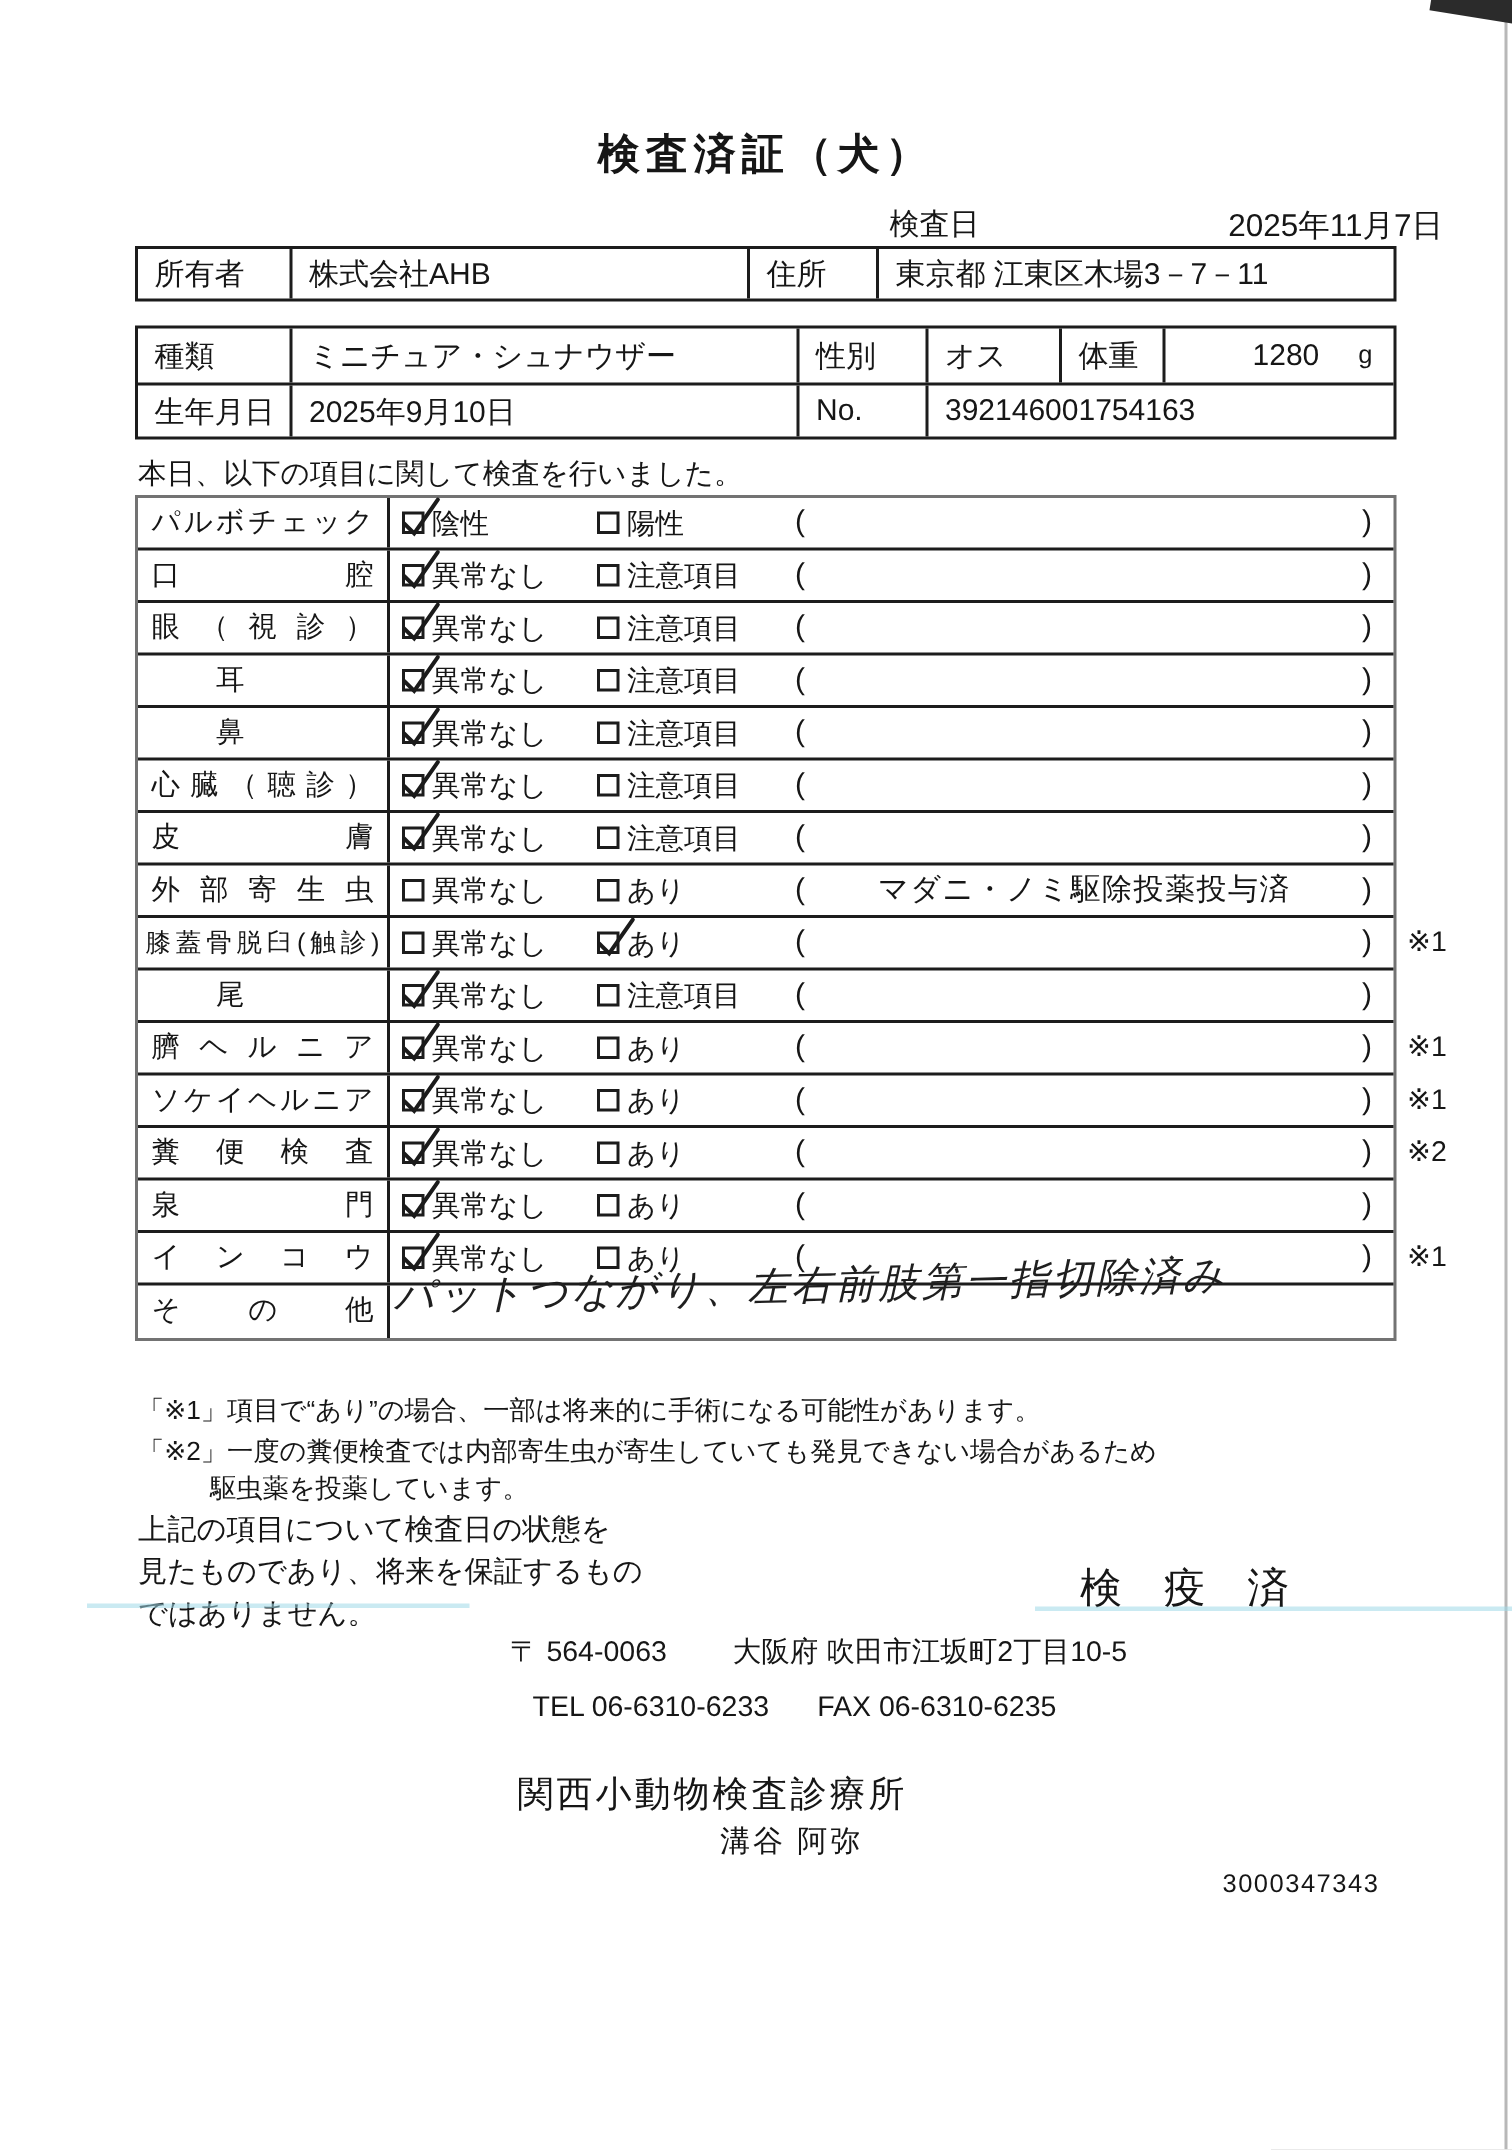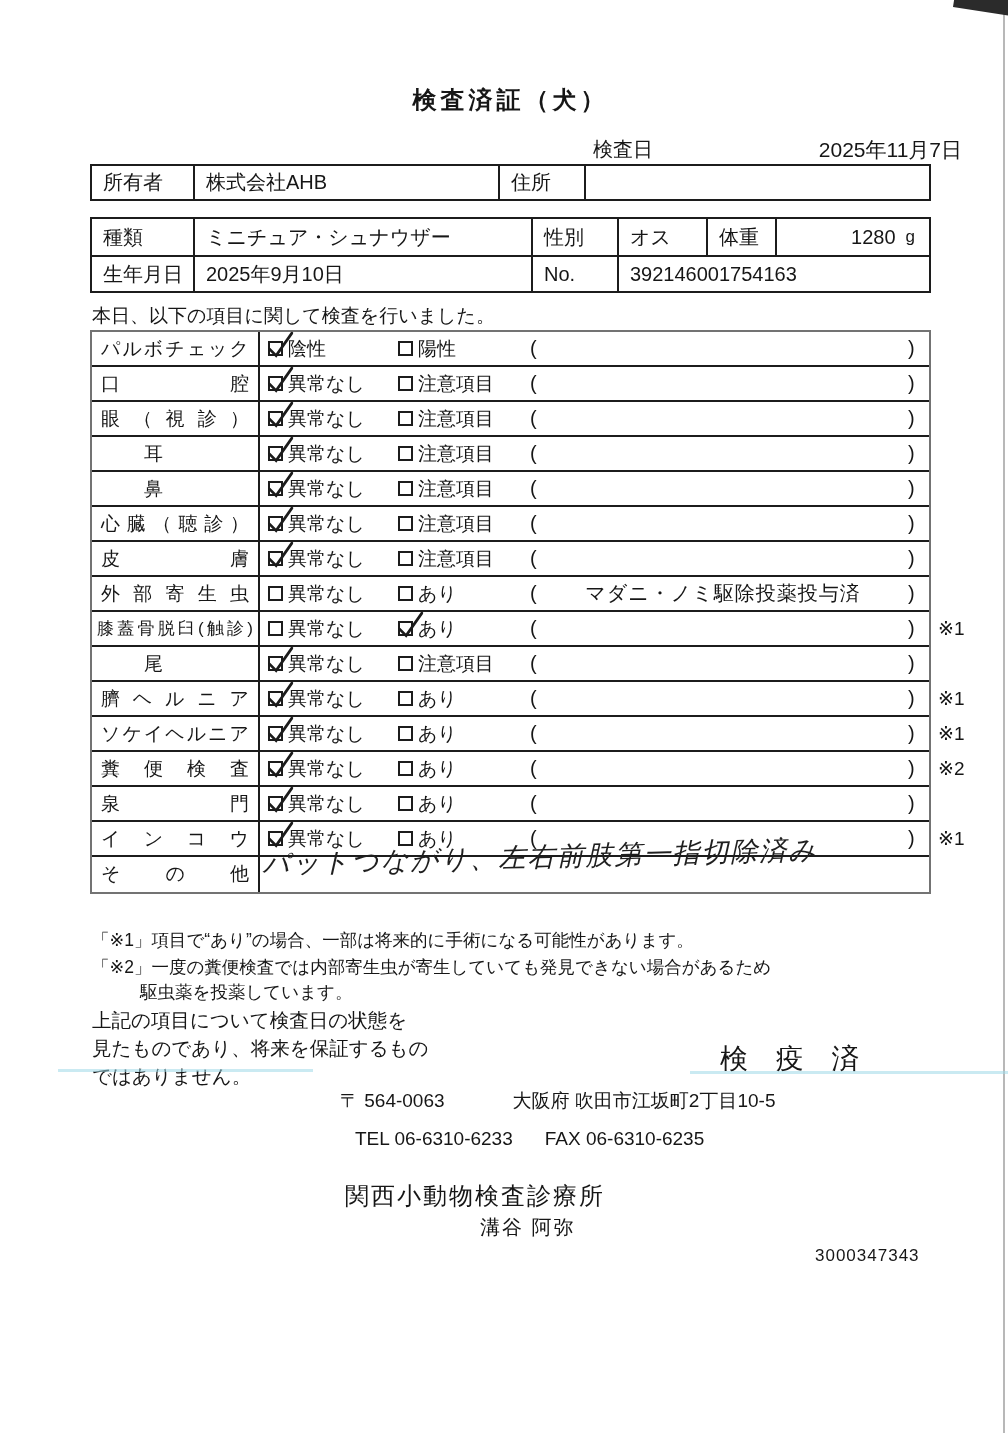--- a/index.html
+++ b/index.html
@@ -1,33 +1,33 @@
 <!DOCTYPE html>
 <html><head>
 <meta charset="utf-8">
 <style>
   *{box-sizing:border-box;margin:0;padding:0}
   html,body{background:#d9d9d9}
   body{font-family:"Liberation Sans","DejaVu Sans",sans-serif;color:#161616}
   .sheet{position:relative;width:1008px;height:1433px;background:#ffffff;overflow:hidden;margin:0 auto}
 
   .title{position:absolute;top:84px;left:90px;width:841px;text-align:center;
-         font-size:24px;font-weight:600;letter-spacing:4px}
+         font-size:28px;font-weight:600;letter-spacing:4px}
 
   .daterow{position:absolute;top:136px;left:90px;width:872px;height:26px}
   .daterow .lbl{position:absolute;left:503px;font-size:20px}
   .daterow .val{position:absolute;right:0;font-size:21px}
 
   .tbl{position:absolute;left:90px;border:2px solid #1c1c1c}
   .trow{display:flex}
   .trow + .trow{border-top:2px solid #1c1c1c}
   .tcell{border-right:2px solid #1c1c1c;display:flex;align-items:center;
          padding:12px 11px;font-size:20px;white-space:nowrap;overflow:hidden}
   .tcell.last{border-right:none}
-  .tcell.num{justify-content:flex-end;gap:10px;padding-right:14px}
+  .tcell.num{justify-content:flex-end;gap:26px;padding-right:14px}
   .unit{font-size:17px}
 
   .intro{position:absolute;top:303px;left:92px;font-size:19px}
 
   .exam{position:absolute;top:330px;left:90px;width:841px;border:2px solid #737373}
   .erow{display:flex;height:35px;border-bottom:2px solid #1c1c1c;position:relative}
   .erow.lastrow{border-bottom:none}
   .elabel{width:168px;border-right:2px solid #1c1c1c;font-size:19px;line-height:34px;
           padding:0 9px;overflow:hidden;white-space:nowrap}
   .jlabel{text-align:justify;text-align-last:justify}
@@ -51,21 +51,21 @@
 
   .note{position:absolute;font-size:17.5px;white-space:nowrap}
   .note1{top:928px;left:92px}
   .note2a{top:955px;left:92px}
   .note2b{top:980px;left:140px}
 
   .disc{position:absolute;top:1006px;left:92px;font-size:19.5px;line-height:28px}
 
   .stamp{position:absolute;top:1040px;left:720px;font-size:28px;font-weight:400;letter-spacing:10px;white-space:nowrap}
 
-  .postalrow{position:absolute;top:1088px;left:340px;font-size:19px;display:flex;gap:68px;white-space:nowrap}
+  .postalrow{position:absolute;top:1088px;left:340px;font-size:19px;display:flex;gap:44px;white-space:nowrap}
   .telrow{position:absolute;top:1128px;left:355px;font-size:19px;display:flex;gap:32px;white-space:nowrap}
   .clinicname{position:absolute;top:1180px;left:345px;font-size:24px;letter-spacing:2px;white-space:nowrap}
   .vet{position:absolute;top:1214px;left:480px;font-size:20px;letter-spacing:2px;white-space:nowrap}
   .serial{position:absolute;top:1246px;left:815px;font-size:17px;letter-spacing:1px}
 
   .edge-line{position:absolute;top:0;right:3px;width:2px;height:100%;background:#b8b8b8}
   .corner-mark{position:absolute;top:-6px;right:-10px;width:64px;height:18px;background:#2b2b2b;transform:rotate(9deg)}
   .scanline{position:absolute;height:3px;background:#9fd8e8;opacity:.55}
   .scanline.s1{top:1069px;left:58px;width:255px}
   .scanline.s2{top:1071px;left:690px;width:318px}
@@ -80,20 +80,21 @@
   <div class="daterow">
     <span class="lbl">検査日</span>
     <span class="val">2025年11月7日</span>
   </div>
 
   <div class="tbl" style="top:164px;width:841px">
     <div class="trow" style="height:33px">
       <div class="tcell" style="width:103px">所有者</div>
       <div class="tcell" style="width:305px">株式会社AHB</div>
       <div class="tcell" style="width:86px">住所</div>
+      <div class="tcell last" style="flex:1">東京都 江東区木場3－7－11</div>
     </div>
   </div>
 
   <div class="tbl" style="top:217px;width:841px">
     <div class="trow" style="height:36px">
       <div class="tcell" style="width:103px">種類</div>
       <div class="tcell" style="width:338px">ミニチュア・シュナウザー</div>
       <div class="tcell" style="width:86px">性別</div>
       <div class="tcell" style="width:89px">オス</div>
       <div class="tcell" style="width:69px">体重</div>

